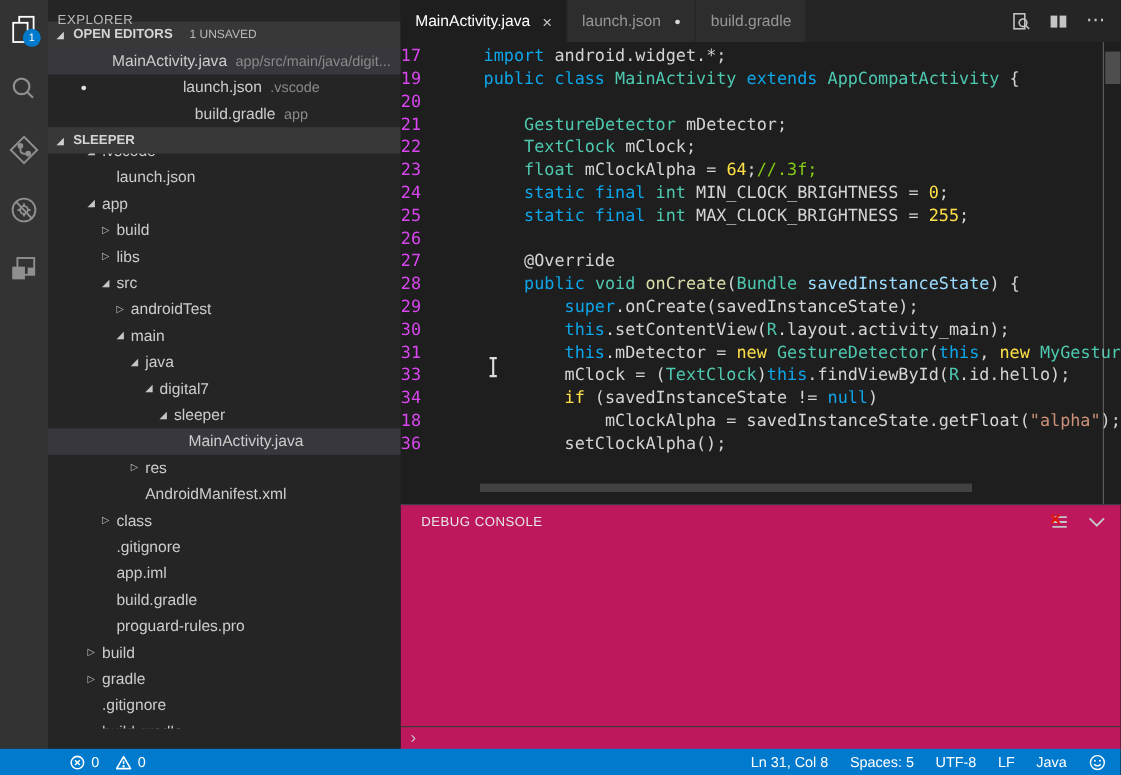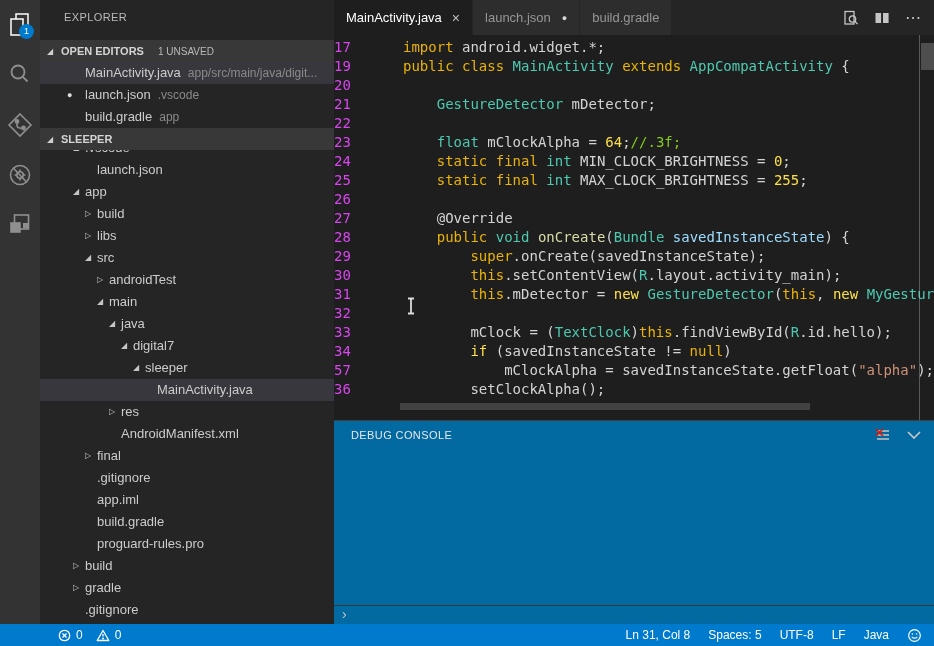--- a/index.html
+++ b/index.html
@@ -7,27 +7,27 @@
        font-family:"Liberation Sans","DejaVu Sans",sans-serif;-webkit-font-smoothing:antialiased;}
 
   
   .activitybar{position:absolute;left:0;top:0;width:40px;height:624px;background:#333333;}
   .ab-item{width:40px;height:50px;display:flex;align-items:center;justify-content:center;position:relative;}
   .ab-badge{position:absolute;left:19px;top:24px;width:15px;height:15px;border-radius:50%;
             background:#007acc;color:#fff;font-size:9px;line-height:15px;text-align:center;}
 
   
   .sidebar{position:absolute;left:40px;top:0;width:294px;height:624px;background:#252526;color:#cccccc;overflow:hidden;}
-  .sb-title{height:40px;line-height:35px;padding-left:24px;font-size:11px;color:#bbbbbb;letter-spacing:.4px;}
+  .sb-title{height:18px;line-height:35px;padding-left:8px;font-size:11px;color:#bbbbbb;letter-spacing:.4px;}
   .sec-head{height:22px;background:#383838;font-size:11px;font-weight:bold;color:#d4d4d4;
             display:flex;align-items:center;}
   .sec-head .tw{width:14px;padding-left:7px;font-size:8px;color:#cfcfcf;font-weight:normal;}
   .badge-unsaved{margin-left:14px;font-weight:normal;font-size:10px;color:#b9b9b9;}
   .oe-row{height:22px;line-height:22px;position:relative;padding-left:45px;font-size:13px;
-          color:#cccccc;white-space:nowrap;overflow:hidden;}
+          color:#cccccc;white-space:nowrap;overflow:hidden;text-align:center;}
   .oe-row.sel{background:#37373d;}
   .oe-dirty{position:absolute;left:27px;top:0;font-size:9px;color:#e0e0e0;}
   .oe-desc{margin-left:7px;font-size:12px;color:#8a8a8a;}
   .tree-row{height:22px;line-height:22px;display:flex;font-size:13px;color:#cccccc;white-space:nowrap;overflow:hidden;}
   .tree-row.sel{background:#37373d;}
   .tw-i{width:12px;flex:0 0 12px;font-size:8px;color:#c5c5c5;line-height:22px;}
   .clip-box{overflow:hidden;position:relative;}
 
   
   .main{position:absolute;left:334px;top:0;width:600px;height:624px;background:#1e1e1e;}
@@ -41,29 +41,29 @@
   .editor-actions{margin-left:auto;display:flex;align-items:center;gap:15px;padding-right:13px;}
   .ea-ellipsis{font-size:16px;color:#c5c5c5;line-height:16px;}
 
   
   .editor{position:absolute;top:35px;left:0;right:0;height:385px;overflow:hidden;
           font-family:"DejaVu Sans Mono","Liberation Mono",monospace;font-size:14px;}
   .code{padding-top:3px;}
   .cl{height:19px;line-height:19px;display:flex;white-space:pre;}
   .ln{width:44px;flex:0 0 44px;text-align:left;color:#d946ef;}
   .lt{padding-left:25px;}
-  .tk-k{color:#eab308}.tk-t{color:#4ec9b0}.tk-p{color:#d4d4d4}.tk-c{color:#84cc16}
+  .tk-k{color:#0ea5e9}.tk-t{color:#4ec9b0}.tk-p{color:#d4d4d4}.tk-c{color:#84cc16}
   .tk-s{color:#ce9178}.tk-m{color:#fde047}.tk-n{color:#fde047}.tk-f{color:#dcdcaa}.tk-v{color:#9cdcfe}
   .hscroll{position:absolute;left:66px;top:368px;width:410px;height:7px;background:#424242;}
   .vscroll{position:absolute;right:0;top:0;width:14px;height:385px;border-left:1px solid rgba(200,200,200,.35);}
   .vthumb{position:absolute;left:1px;top:8px;width:13px;height:27px;background:#4e4e4e;}
   .ibeam{position:absolute;left:406px;top:297px;}
 
   
-  .panel{position:absolute;top:420px;left:0;right:0;height:204px;border-top:1px solid #3f3f46;background:#0369a1;}
+  .panel{position:absolute;top:420px;left:0;right:0;height:204px;border-top:1px solid #3f3f46;background:#be185d;}
   .panel-head{height:28px;display:flex;align-items:center;padding-left:17px;font-size:11px;
               color:#e7e7e7;letter-spacing:.4px;}
   .panel-actions{margin-left:auto;display:flex;gap:16px;padding-right:12px;align-items:center;}
   .repl{position:absolute;left:0;right:0;bottom:0;height:19px;border-top:1px solid #3a3a3a;
         color:#c5c5c5;font-size:14px;line-height:17px;padding-left:8px;}
 
   
   .statusbar{position:absolute;bottom:0;left:0;width:934px;height:22px;background:#007acc;
              color:#ffffff;font-size:12px;display:flex;align-items:center;}
   .sb-left{display:flex;align-items:center;gap:5px;margin-left:58px;}
@@ -198,21 +198,21 @@
         <div class="tree-row" style="padding-left: 69px;">
           <span class="tw-i">▷</span>
           <span>res</span>
         </div>
         <div class="tree-row" style="padding-left: 69px;">
           <span class="tw-i"></span>
           <span>AndroidManifest.xml</span>
         </div>
         <div class="tree-row" style="padding-left: 45px;">
           <span class="tw-i">▷</span>
-          <span>final</span>
+          <span>class</span>
         </div>
         <div class="tree-row" style="padding-left: 45px;">
           <span class="tw-i"></span>
           <span>.gitignore</span>
         </div>
         <div class="tree-row" style="padding-left: 45px;">
           <span class="tw-i"></span>
           <span>app.iml</span>
         </div>
         <div class="tree-row" style="padding-left: 45px;">
@@ -276,34 +276,33 @@
         <span class="ea-ellipsis">⋯</span>
       </div>
     </div>
 
     <div class="editor">
       <div class="code" id="code">
           <div class="cl"><span class="ln">17</span><span class="lt"><span class="tk-k">import</span><span class="tk-p"> android.widget.*;</span></span></div>
           <div class="cl"><span class="ln">19</span><span class="lt"><span class="tk-k">public class </span><span class="tk-t">MainActivity</span><span class="tk-k"> extends </span><span class="tk-t">AppCompatActivity</span><span class="tk-p"> {</span></span></div>
           <div class="cl"><span class="ln">20</span><span class="lt"></span></div>
           <div class="cl"><span class="ln">21</span><span class="lt"><span class="tk-p">    </span><span class="tk-t">GestureDetector</span><span class="tk-p"> mDetector;</span></span></div>
-          <div class="cl"><span class="ln">22</span></div>
+          <div class="cl"><span class="ln">22</span><span class="lt"><span class="tk-p">    </span><span class="tk-t">TextClock</span><span class="tk-p"> mClock;</span></span></div>
           <div class="cl"><span class="ln">23</span><span class="lt"><span class="tk-p">    </span><span class="tk-t">float</span><span class="tk-p"> mClockAlpha = </span><span class="tk-n">64</span><span class="tk-p">;</span><span class="tk-c">//.3f;</span></span></div>
           <div class="cl"><span class="ln">24</span><span class="lt"><span class="tk-p">    </span><span class="tk-k">static final </span><span class="tk-t">int</span><span class="tk-p"> MIN_CLOCK_BRIGHTNESS = </span><span class="tk-n">0</span><span class="tk-p">;</span></span></div>
           <div class="cl"><span class="ln">25</span><span class="lt"><span class="tk-p">    </span><span class="tk-k">static final </span><span class="tk-t">int</span><span class="tk-p"> MAX_CLOCK_BRIGHTNESS = </span><span class="tk-n">255</span><span class="tk-p">;</span></span></div>
           <div class="cl"><span class="ln">26</span><span class="lt"></span></div>
           <div class="cl"><span class="ln">27</span><span class="lt"><span class="tk-p">    @Override</span></span></div>
           <div class="cl"><span class="ln">28</span><span class="lt"><span class="tk-p">    </span><span class="tk-k">public </span><span class="tk-t">void </span><span class="tk-f">onCreate</span><span class="tk-p">(</span><span class="tk-t">Bundle</span><span class="tk-p"> </span><span class="tk-v">savedInstanceState</span><span class="tk-p">) {</span></span></div>
           <div class="cl"><span class="ln">29</span><span class="lt"><span class="tk-p">        </span><span class="tk-k">super</span><span class="tk-p">.onCreate(savedInstanceState);</span></span></div>
           <div class="cl"><span class="ln">30</span><span class="lt"><span class="tk-p">        </span><span class="tk-k">this</span><span class="tk-p">.setContentView(</span><span class="tk-t">R</span><span class="tk-p">.layout.activity_main);</span></span></div>
           <div class="cl"><span class="ln">31</span><span class="lt"><span class="tk-p">        </span><span class="tk-k">this</span><span class="tk-p">.mDetector = </span><span class="tk-m">new</span><span class="tk-p"> </span><span class="tk-t">GestureDetector</span><span class="tk-p">(</span><span class="tk-k">this</span><span class="tk-p">, </span><span class="tk-m">new</span><span class="tk-p"> </span><span class="tk-t">MyGesture</span></span></div>
-          <div class="cl"><span class="ln">32</span><span class="lt"></span></div>
           <div class="cl"><span class="ln">33</span><span class="lt"><span class="tk-p">        mClock = (</span><span class="tk-t">TextClock</span><span class="tk-p">)</span><span class="tk-k">this</span><span class="tk-p">.findViewById(</span><span class="tk-t">R</span><span class="tk-p">.id.hello);</span></span></div>
           <div class="cl"><span class="ln">34</span><span class="lt"><span class="tk-p">        </span><span class="tk-m">if</span><span class="tk-p"> (savedInstanceState != </span><span class="tk-k">null</span><span class="tk-p">)</span></span></div>
-          <div class="cl"><span class="ln">57</span><span class="lt"><span class="tk-p">            mClockAlpha = savedInstanceState.getFloat(</span><span class="tk-s">"alpha"</span><span class="tk-p">);</span></span></div>
+          <div class="cl"><span class="ln">18</span><span class="lt"><span class="tk-p">            mClockAlpha = savedInstanceState.getFloat(</span><span class="tk-s">"alpha"</span><span class="tk-p">);</span></span></div>
           <div class="cl"><span class="ln">36</span><span class="lt"><span class="tk-p">        setClockAlpha();</span></span></div>
         </div>
       <div class="hscroll"></div>
       <div class="vscroll">
         <div class="vthumb"></div>
       </div>
     </div>
 
     <div class="panel">
       <div class="panel-head">

